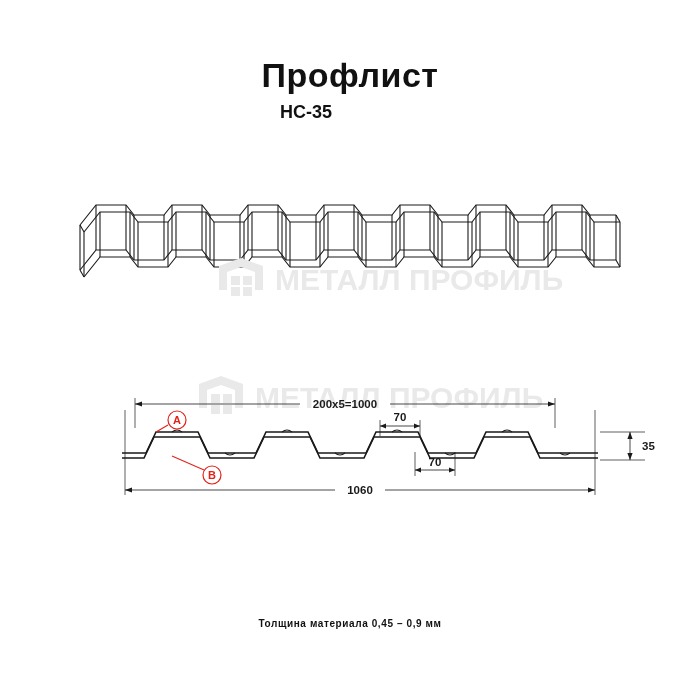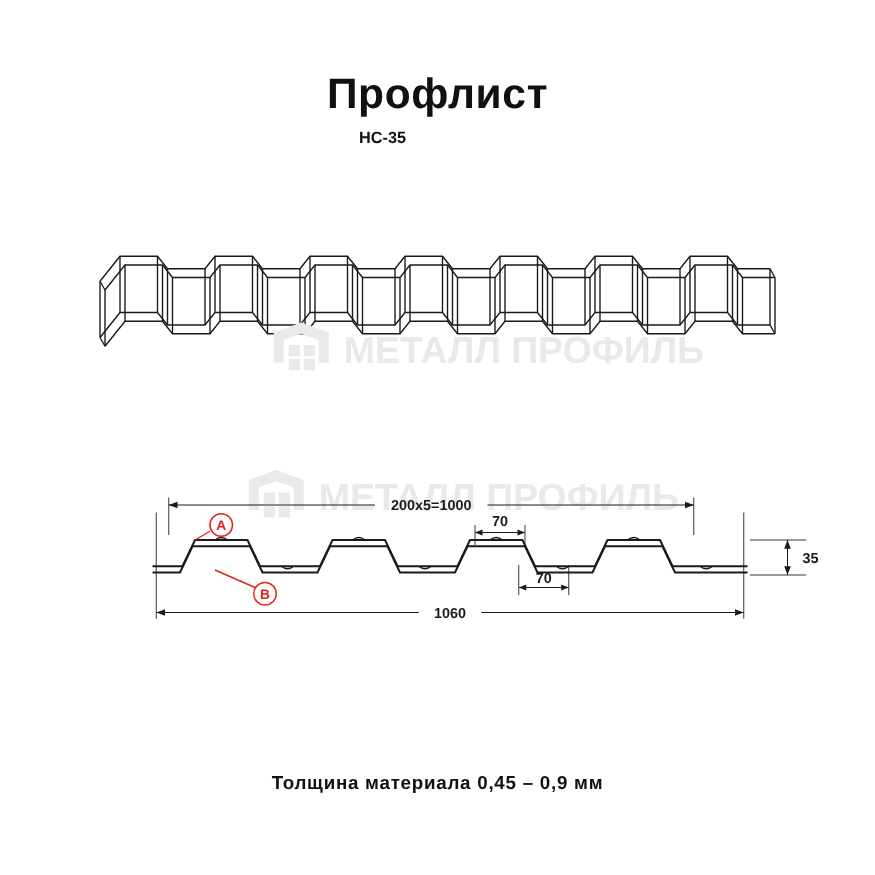--- a/index.html
+++ b/index.html
@@ -30,21 +30,21 @@
     font-weight: bold;
     letter-spacing: 0.5px;
     color: #111111;
   }
   .subtitle {
     position: absolute;
     top: 102px;
     left: 0;
     width: 612px;
     text-align: center;
-    font-size: 13px;
+    font-size: 18px;
     font-weight: bold;
     color: #111111;
   }
   .iso-area {
     position: absolute;
     top: 170px;
     left: 60px;
     width: 580px;
     height: 160px;
   }
@@ -71,21 +71,21 @@
     width: 420px;
     height: 70px;
     pointer-events: none;
   }
   .footer {
     position: absolute;
     top: 618px;
     left: 0;
     width: 700px;
     text-align: center;
-    font-size: 15px;
+    font-size: 10px;
     font-weight: bold;
     letter-spacing: 0.6px;
     color: #111111;
   }
   svg { display: block; }
 </style>
 </head>
 <body>
 
 <div class="page">

